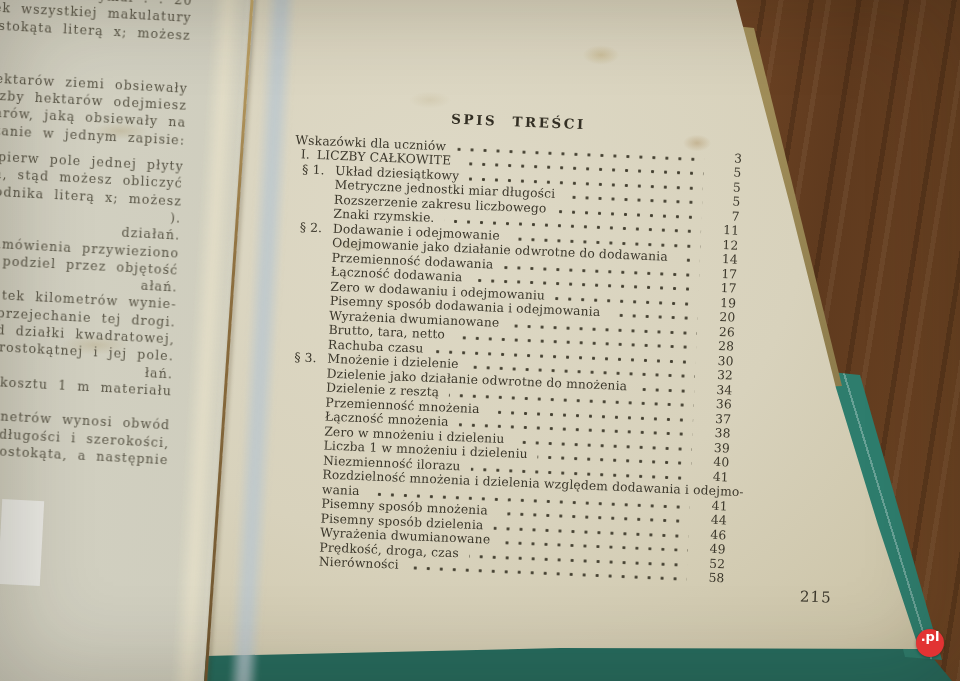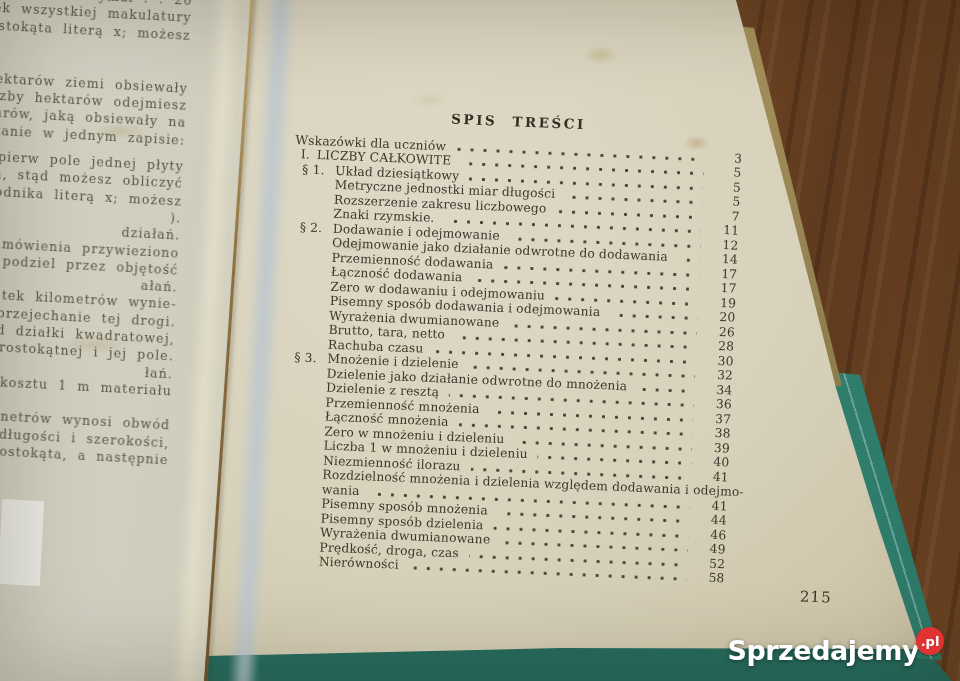--- a/index.html
+++ b/index.html
@@ -100,21 +100,21 @@
   
   .vignette{position:absolute;inset:0;pointer-events:none;
     box-shadow:inset 0 0 95px rgba(30,20,10,.24);}
 
   
   .watermark{position:absolute;right:16px;bottom:15px;display:flex;align-items:flex-start;
     font-family:"DejaVu Sans", sans-serif;font-weight:bold;}
   .wm-brand{color:#fff;font-size:27px;line-height:30px;letter-spacing:-.5px;
     text-shadow:0 1px 4px rgba(0,0,0,.45);}
   .wm-badge{width:28px;height:28px;border-radius:50%;background:#e23333;
-    display:flex;align-items:center;justify-content:center;
+    display:flex;align-items:flex-start;justify-content:center;
     color:#fff;font-size:13px;margin-left:-3px;transform:translateY(-9px);
     box-shadow:0 1px 3px rgba(0,0,0,.35);}
 </style>
 </head>
 <body>
 
 <div class="scene">
 
   <div class="wood"></div>
   <div class="shadow-strip"></div>
@@ -397,19 +397,18 @@
       <div class="lline">ą długości i szerokości,</div>
 
       <div class="lline">ostokąta, a następnie</div>
 
   </div>
 
   <div class="sticker"></div>
   <div class="vignette"></div>
 
   <div class="watermark">
-    <span class="wm-brand">Sprzedajemy</span>
     <span class="wm-badge">
       <span>.pl</span>
     </span>
   </div>
 
 </div>
 
 </body></html>

